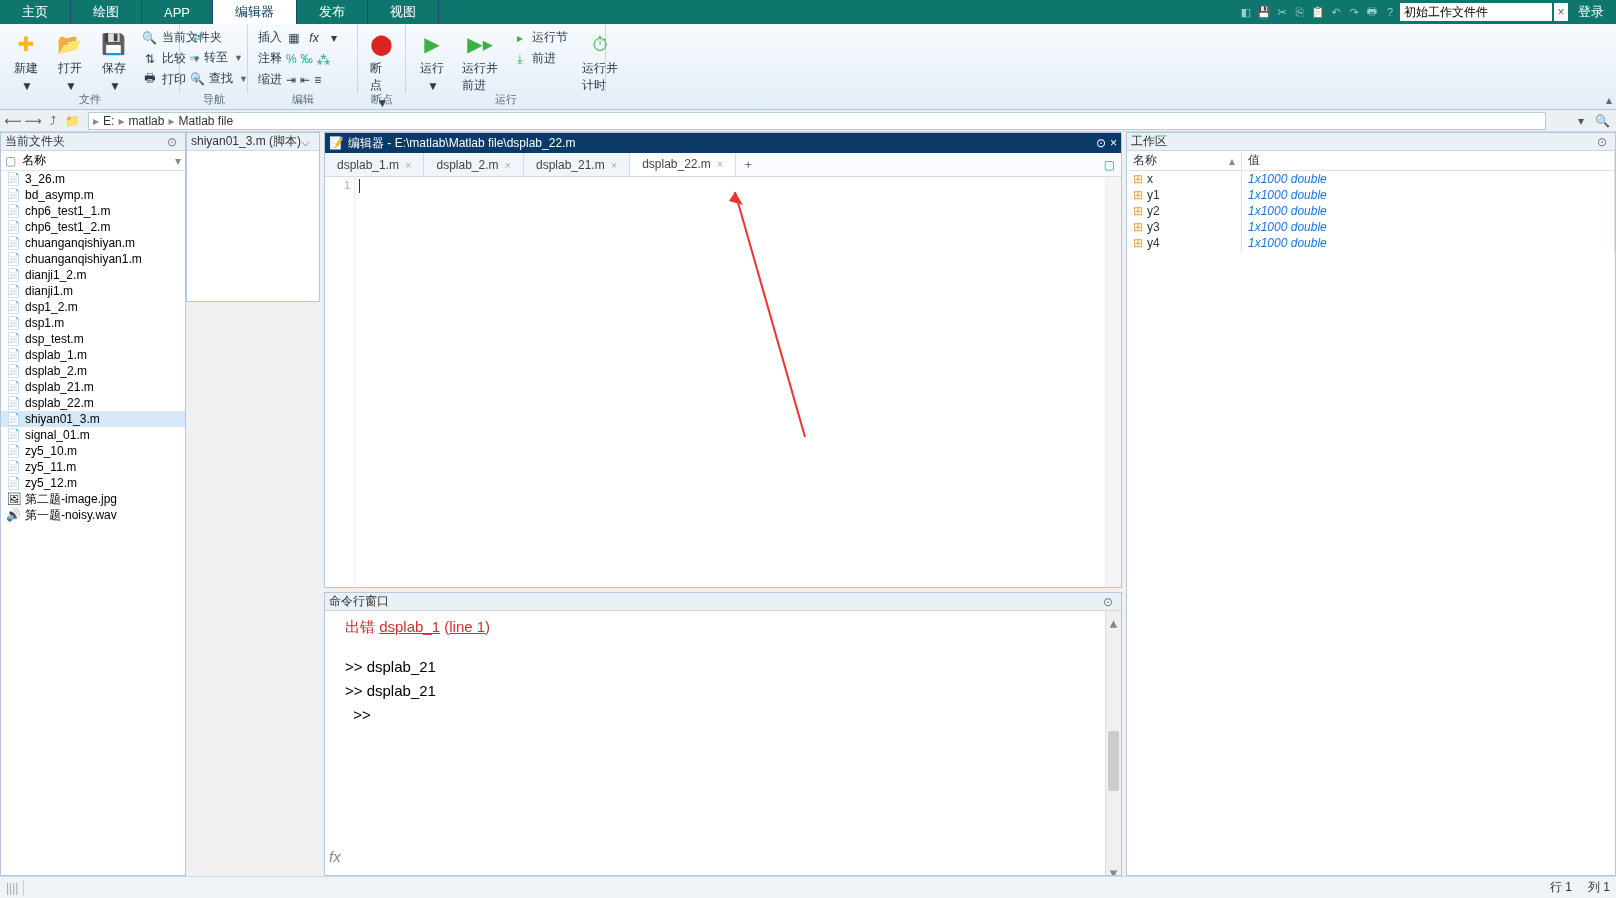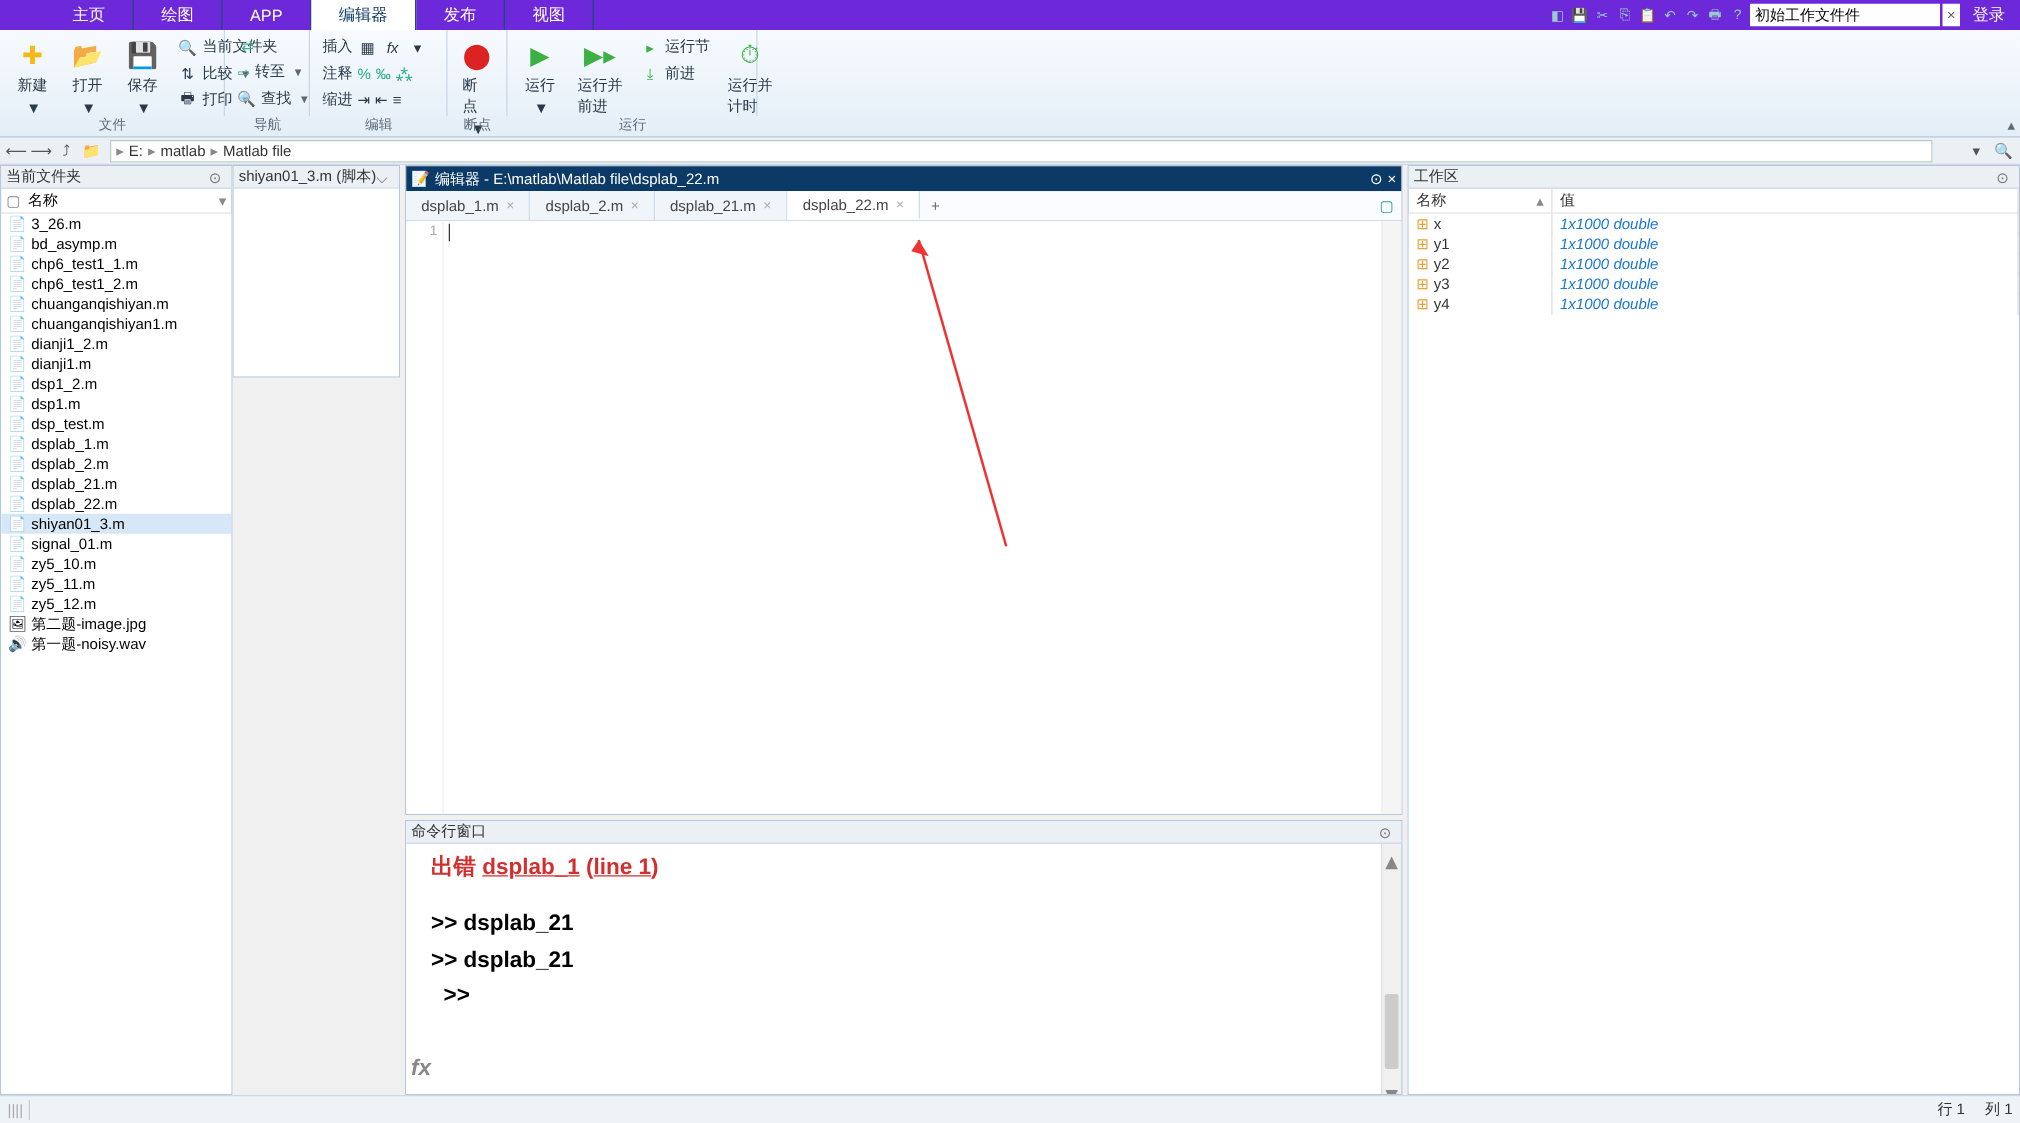--- a/index.html
+++ b/index.html
@@ -1,19 +1,19 @@
 <!DOCTYPE html>
 <html><head>
 <meta charset="utf-8">
 <style>
 * { box-sizing: border-box; margin: 0; padding: 0; font-family: "Microsoft YaHei", "Segoe UI", sans-serif; }
 body { width: 1616px; height: 898px; background: #f0f0f0; overflow: hidden; font-size: 12px; }
 
 
-.menu-bar { height: 24px; background: #6d28d9; display: flex; align-items: stretch; padding-left: 36px; }
+.menu-bar { height: 24px; background: #0f766e; display: flex; align-items: stretch; }
 .menu-tab { padding: 0 22px; color: #fff; display: flex; align-items: center; font-size: 13px; cursor: pointer; border-right: 1px solid #1a4a76; }
 .menu-tab.active { background: #fff; color: #0c3a66; }
 .menu-right { margin-left: auto; display: flex; align-items: center; gap: 2px; padding-right: 4px; }
 .menu-right .qicon { width: 16px; height: 16px; color: #9cc; display:inline-flex; align-items:center; justify-content:center; font-size:11px;}
 .search-box { width: 152px; height: 18px; background: #fff; border: none; padding: 0 4px; font-size: 12px; }
 .search-x { width:14px; height:18px; background:#fff; color:#666; display:inline-flex; align-items:center; justify-content:center; cursor:pointer;}
 .login { color:#fff; padding:0 8px; font-size:13px;}
 
 
 .toolstrip { height: 86px; background: linear-gradient(#f7fbff,#e4eef7); border-bottom: 1px solid #b5c8db; display:flex; position:relative;}
@@ -62,22 +62,22 @@
 .ed-tab.active { background:#fff; border-bottom:2px solid #fff;}
 .ed-tab .x { color:#aaa; font-size:11px;}
 .ed-plus { width:24px; display:flex; align-items:center; justify-content:center; color:#666; cursor:pointer;}
 .ed-right { margin-left:auto; display:flex; align-items:center; padding:0 6px; gap:8px;}
 .editor-body { display:flex; flex:1; background:#fff;}
 .gutter { width:30px; border-right:1px solid #eee; color:#aaa; font-size:11px; text-align:right; padding:2px 4px;}
 .code-area { flex:1; position:relative; padding:2px 4px; font-family:Consolas,monospace; font-size:13px;}
 .scroll-marker { width:16px; background:#f5f5f5; border-left:1px solid #eee;}
 .arrow-overlay { position:absolute; pointer-events:none;}
 
-.cmd-panel { height:220px; margin-top:4px;justify-content:space-between;}
-.cmd-body { flex:1; overflow:auto; padding:4px 20px; font-family:Consolas,"Microsoft YaHei",monospace; font-size:18px; line-height:1.6; background:#fff; position:relative;font-weight:bold;}
+.cmd-panel { height:284px; margin-top:4px;justify-content:space-between;}
+.cmd-body { flex:1; overflow:auto; padding:4px 20px; font-family:Consolas,"Microsoft YaHei",monospace; font-size:15px; line-height:1.6; background:#fff; position:relative;}
 .cmd-body .err { color:#d32f2f; }
 .cmd-body .lnk { text-decoration:underline; cursor:pointer;}
 .cmd-fx { position:absolute; left:4px; bottom:6px; font-style:italic; color:#888;}
 .cmd-scroll { position:absolute; right:0; top:0; bottom:0; width:16px; background:#f0f0f0; border-left:1px solid #ddd;}
 .cmd-scroll .thumb { position:absolute; left:2px; right:2px; background:#ccc; border-radius:2px;}
 
 
 .right-col { width:490px; display:flex; flex-direction:column;}
 .ws-header { height:20px; border-bottom:1px solid #e0e0e0; display:flex; }
 .ws-col { padding:2px 6px; border-right:1px solid #e0e0e0; font-size:12px; color:#333; display:flex; align-items:center; gap:4px;}

